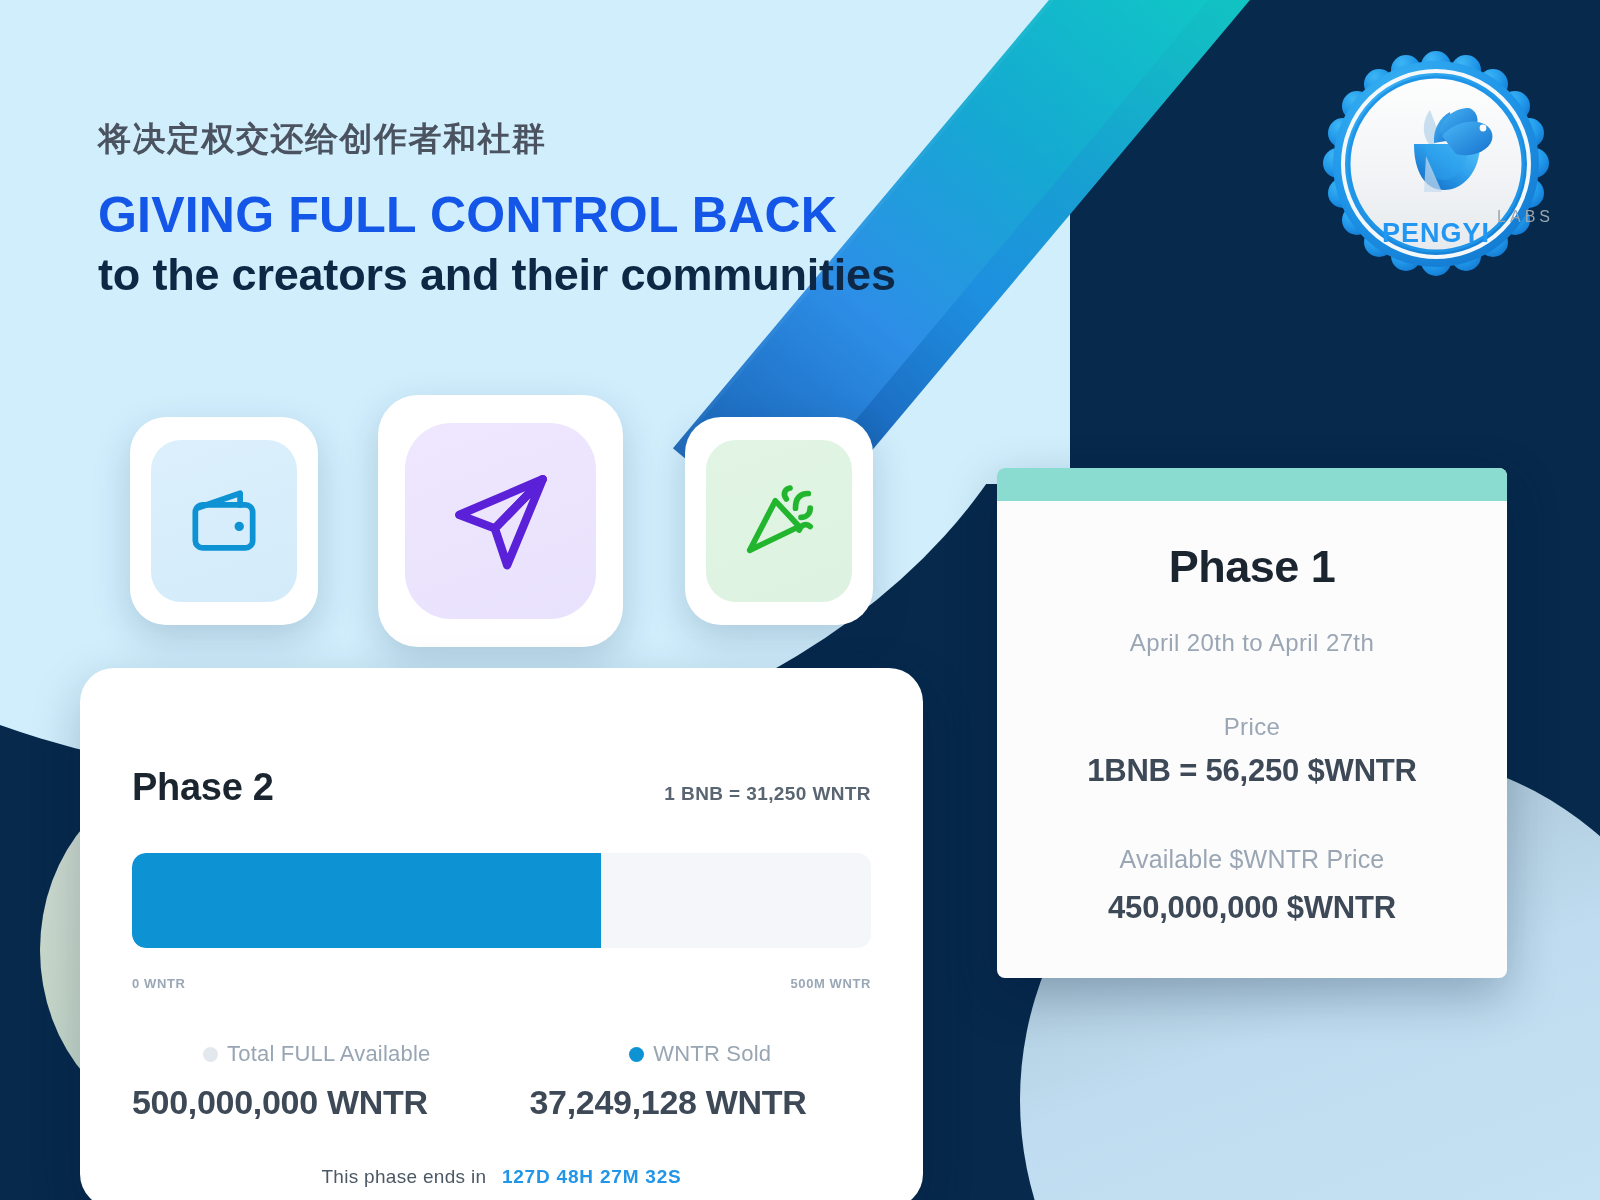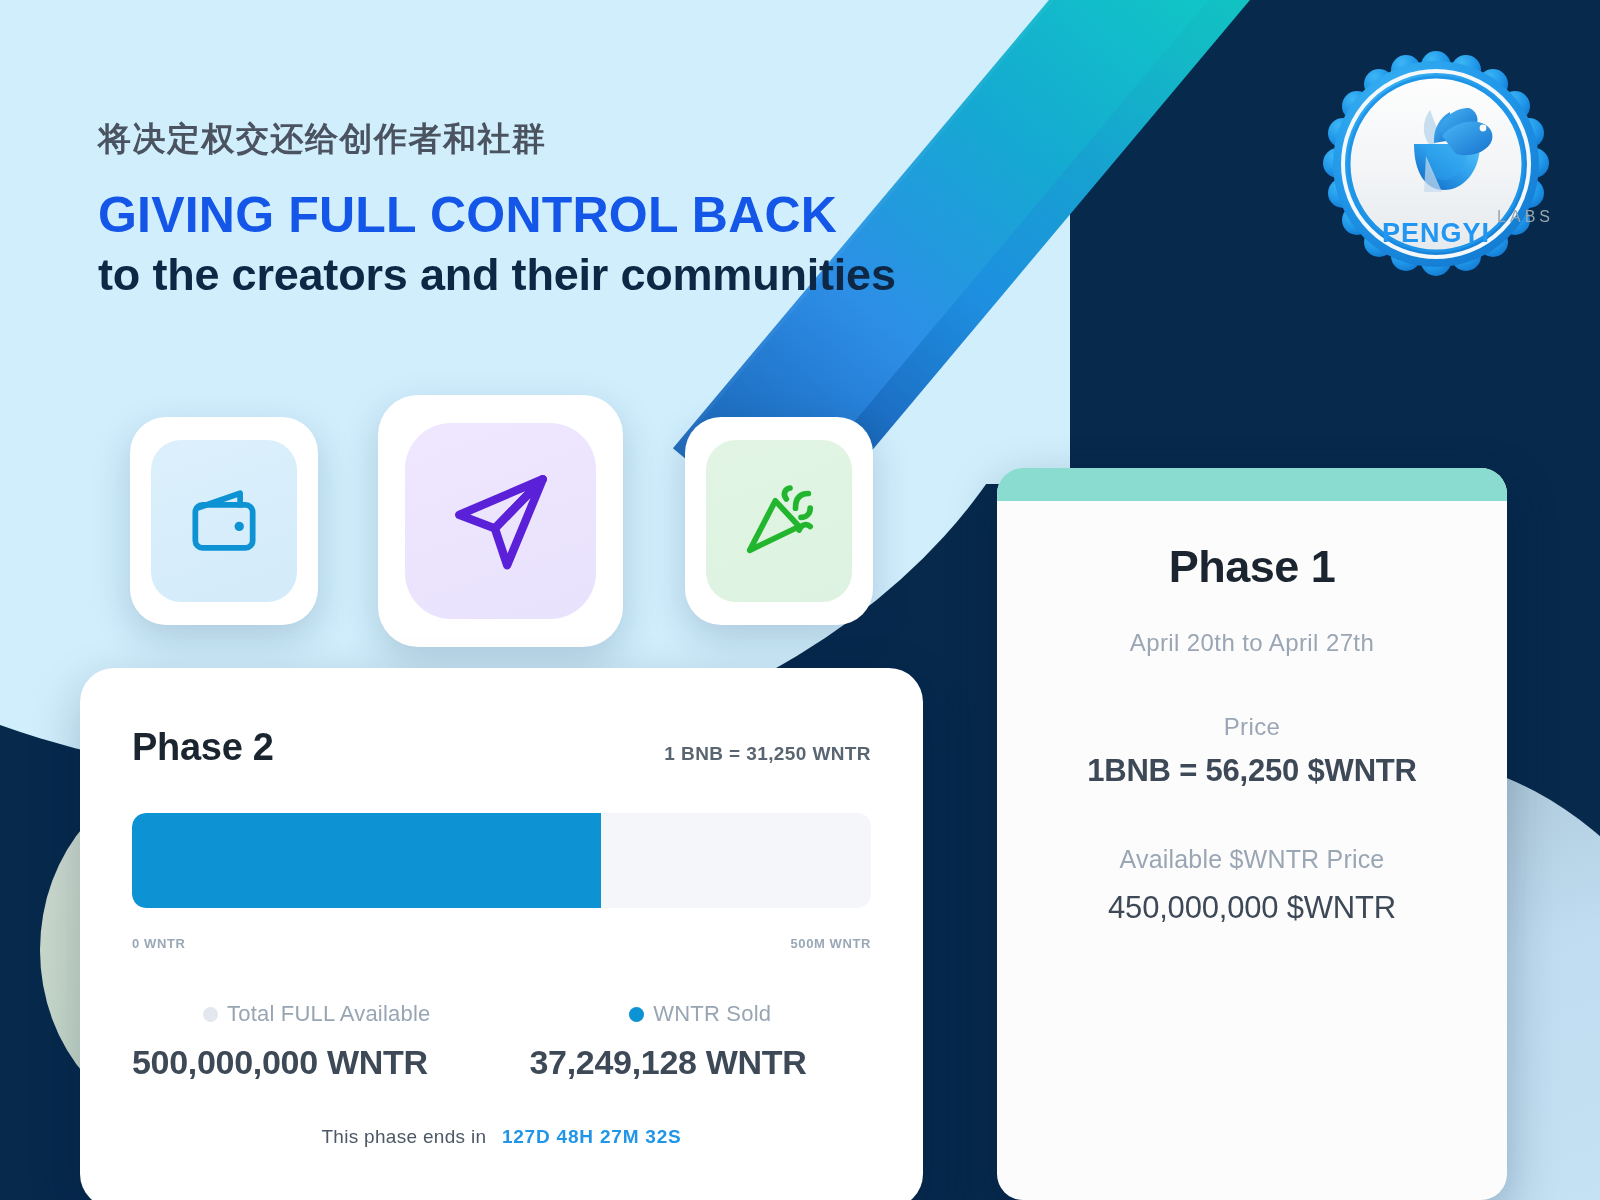--- a/index.html
+++ b/index.html
@@ -109,21 +109,21 @@
 
   
   .card-p2 {
     position:absolute; left:80px; top:668px;
     width:843px; height:540px;
     background:#FFFFFF; border-radius:34px;
     box-shadow:0 18px 50px rgba(5,25,55,.22);
     padding:58px 52px 0 52px;
   }
   .p2-head { display:flex; align-items:baseline; justify-content:space-between; }
-  .p2-title { font-size:38px; font-weight:800; color:#1B2530; letter-spacing:-.3px; }
+  .p2-title { font-size:38px; font-weight:800; color:#1B2530; letter-spacing:-.3px;margin-top:40px; }
   .p2-rate { font-size:19px; font-weight:700; color:#5A6572; letter-spacing:.4px; }
 
   .bar-wrap { margin-top:44px; }
   .bar-track {
     position:relative; width:100%; height:95px;
     background:#F4F6F9; border-radius:14px; overflow:hidden;
   }
   .bar-fill {
     position:absolute; left:0; top:0; height:100%;
     background:#0D93D4; border-radius:14px 0 0 14px;
@@ -147,33 +147,33 @@
   }
 
   .countdown {
     margin-top:44px; text-align:center;
     font-size:19px; color:#4C5865; letter-spacing:.3px;
   }
   .countdown .cd-val { color:#2196E8; font-weight:600; margin-left:10px; letter-spacing:.8px; }
 
   .card-p1 {
     position:absolute; left:997px; top:468px;
-    width:510px; height:732px;
-    background:#FCFCFD; border-radius:26px;
+    width:510px; height:510px;
+    background:#FCFCFD; border-radius:8px;
     box-shadow:0 18px 50px rgba(5,25,55,.28);
     overflow:hidden;
     text-align:center;
   }
   .p1-bar { height:33px; background:#8ADBD0; }
   .p1-title { margin-top:40px; font-size:45px; font-weight:800; color:#1B2530; letter-spacing:-.5px; }
   .p1-dates { margin-top:36px; font-size:24px; color:#9AA6B4; letter-spacing:.4px; }
   .p1-lbl { margin-top:56px; font-size:24px; color:#9AA6B4; letter-spacing:.4px; }
   .p1-val { margin-top:12px; font-size:31px; font-weight:800; color:#3E4957; letter-spacing:-.2px; }
   .p1-lbl2 { margin-top:56px; font-size:25px; color:#9AA6B4; letter-spacing:.2px; }
-  .p1-val2 { margin-top:16px; font-size:31px; font-weight:400; color:#3E4957; letter-spacing:-.2px; }
+  .p1-val2 { margin-top:16px; font-size:31px; font-weight:700; color:#3E4957; letter-spacing:-.2px; }
 
   
   .badge-wrap { position:absolute; left:1318px; top:48px; width:236px; height:236px; }
   .badge-txt-p {
     position:absolute; left:0; right:0; top:130px;
     text-align:center; font-size:27px; font-weight:800;
     color:#2196F3; letter-spacing:1px;margin-top:40px;
   }
   .badge-txt-l {
     position:absolute; left:0; right:0; top:160px;

